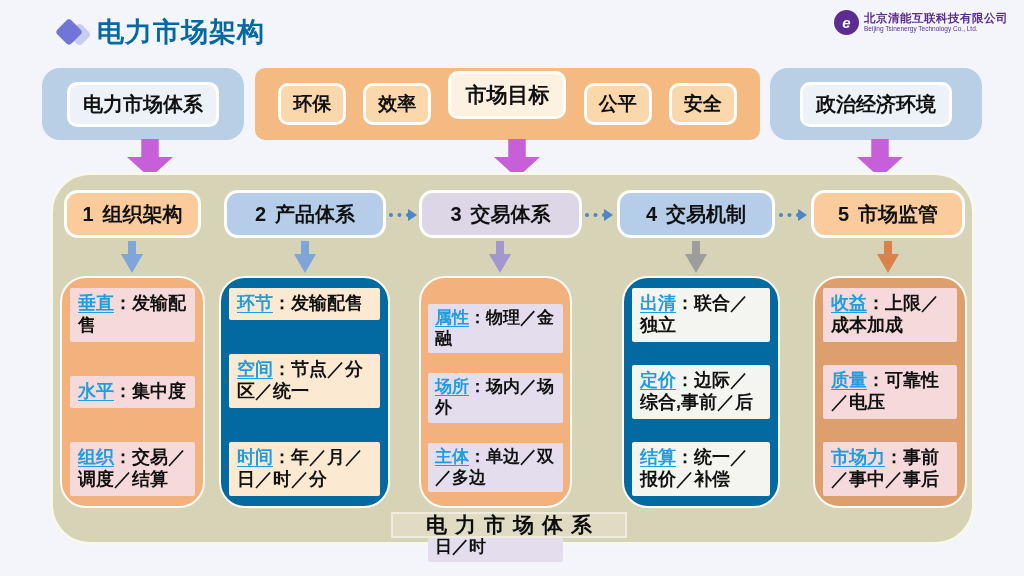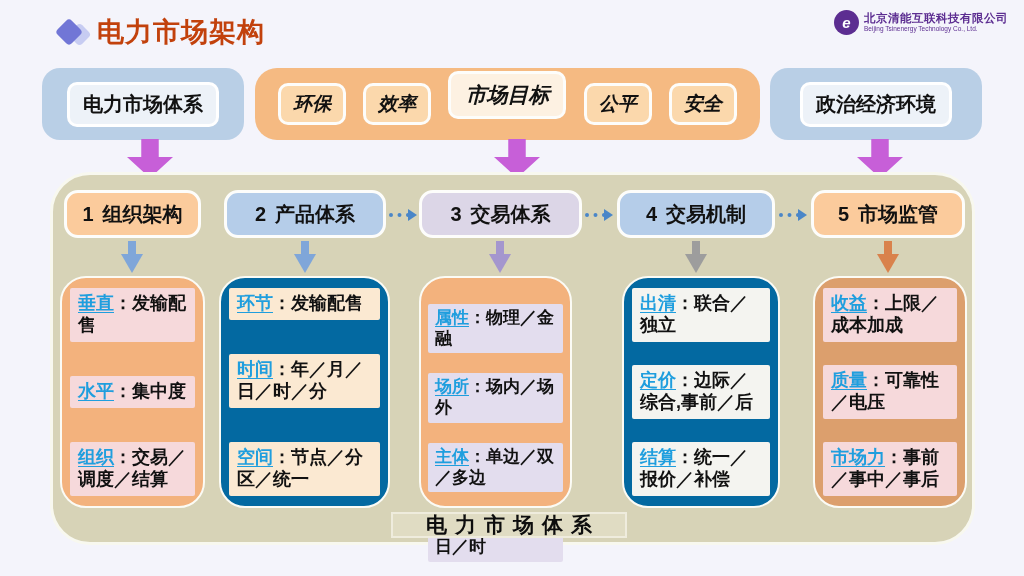--- a/index.html
+++ b/index.html
@@ -10,39 +10,39 @@
     font-family:"Liberation Sans","DejaVu Sans",sans-serif;
     color:#111;
   }
   
   .title-icon { position:absolute; left:56px; top:18px; width:40px; height:34px; }
   .title-icon .d2 { position:absolute; left:15px; top:8px; width:17px; height:17px;
     background:#c7ccf2; border-radius:4px; transform:rotate(45deg); }
   .title-icon .d1 { position:absolute; left:3px; top:4px; width:20px; height:20px;
     background:#7176d6; border-radius:4px; transform:rotate(45deg); }
   .page-title { position:absolute; left:97px; top:14px; font-size:27px; font-weight:bold;
-    color:#c2410c; letter-spacing:1px; }
+    color:#0369a1; letter-spacing:1px; }
   
   .logo { position:absolute; right:16px; top:10px; display:flex; align-items:center; gap:5px; }
   .logo-mark { width:25px; height:25px; border-radius:50%; background:#5c2d91; color:#fff;
     font-size:15px; font-weight:bold; font-style:italic; display:flex; align-items:center;
     justify-content:center; flex:0 0 auto; }
   .logo-text { display:flex; flex-direction:column; line-height:1.15; }
   .logo-cn { font-size:11.5px; font-weight:bold; color:#5c2d91; letter-spacing:0.5px; }
   .logo-en { font-size:6.5px; color:#5c2d91; }
   
   .ctx-box { position:absolute; top:68px; height:72px; background:#b9cfe6; border-radius:18px;
     display:flex; align-items:center; justify-content:center; }
   .ctx-left { left:42px; width:202px; }
   .ctx-right { left:770px; width:212px; }
   .blue-chip { background:#edf2f8; border:3px solid #fff; border-radius:10px;
     padding:6px 13px; font-size:20px; font-weight:bold; white-space:nowrap; }
   .goal-group { position:absolute; left:255px; top:68px; width:505px; height:72px;
-    background:#f5ba82; border-radius:22px; display:flex; align-items:center;
-    justify-content:space-evenly; padding:0 6px;font-style:italic; }
+    background:#f5ba82; border-radius:10px; display:flex; align-items:center;
+    justify-content:space-evenly; padding:0 6px; }
   .goal-chip { background:#fbd8ac; border:3px solid #fdfdfb; border-radius:10px;
     padding:5px 12px; font-size:19px; font-weight:bold; white-space:nowrap; }
   .goal-chip.center { background:#fdf1e2; font-size:21px; padding:7px 14px;
     transform:translateY(-9px); }
   
   .big-arrow { position:absolute; top:139px; width:46px; height:39px; background:#c75fd8;
     clip-path:polygon(31% 0, 69% 0, 69% 46%, 100% 46%, 50% 100%, 0 46%, 31% 46%); }
   
   .panel { position:absolute; left:50px; top:172px; width:925px; height:373px;
     background:#d7d3b7; border:3px solid #f8f8ef; border-radius:40px; }
@@ -186,24 +186,24 @@
     <div class="item i-pink">
       <span class="kw">组织</span><span>：</span><span>交易／调度／结算</span>
     </div>
   </div>
 
   <div class="body-box b-blue" style="left:219px;width:171px">
     <div class="item i-cream">
       <span class="kw">环节</span><span>：</span><span>发输配售</span>
     </div>
     <div class="item i-cream">
+      <span class="kw">空间</span><span>：</span><span>节点／分区／统一</span>
+    </div>
+    <div class="item i-cream">
       <span class="kw">时间</span><span>：</span><span>年／月／日／时／分</span>
-    </div>
-    <div class="item i-cream">
-      <span class="kw">空间</span><span>：</span><span>节点／分区／统一</span>
     </div>
   </div>
 
   <div class="body-box b-orange tight" style="left:419px;width:153px">
     <div class="item i-lav">
       <span class="kw">属性</span><span>：</span><span>物理／金融</span>
     </div>
     <div class="item i-lav">
       <span class="kw">场所</span><span>：</span><span>场内／场外</span>
     </div>

